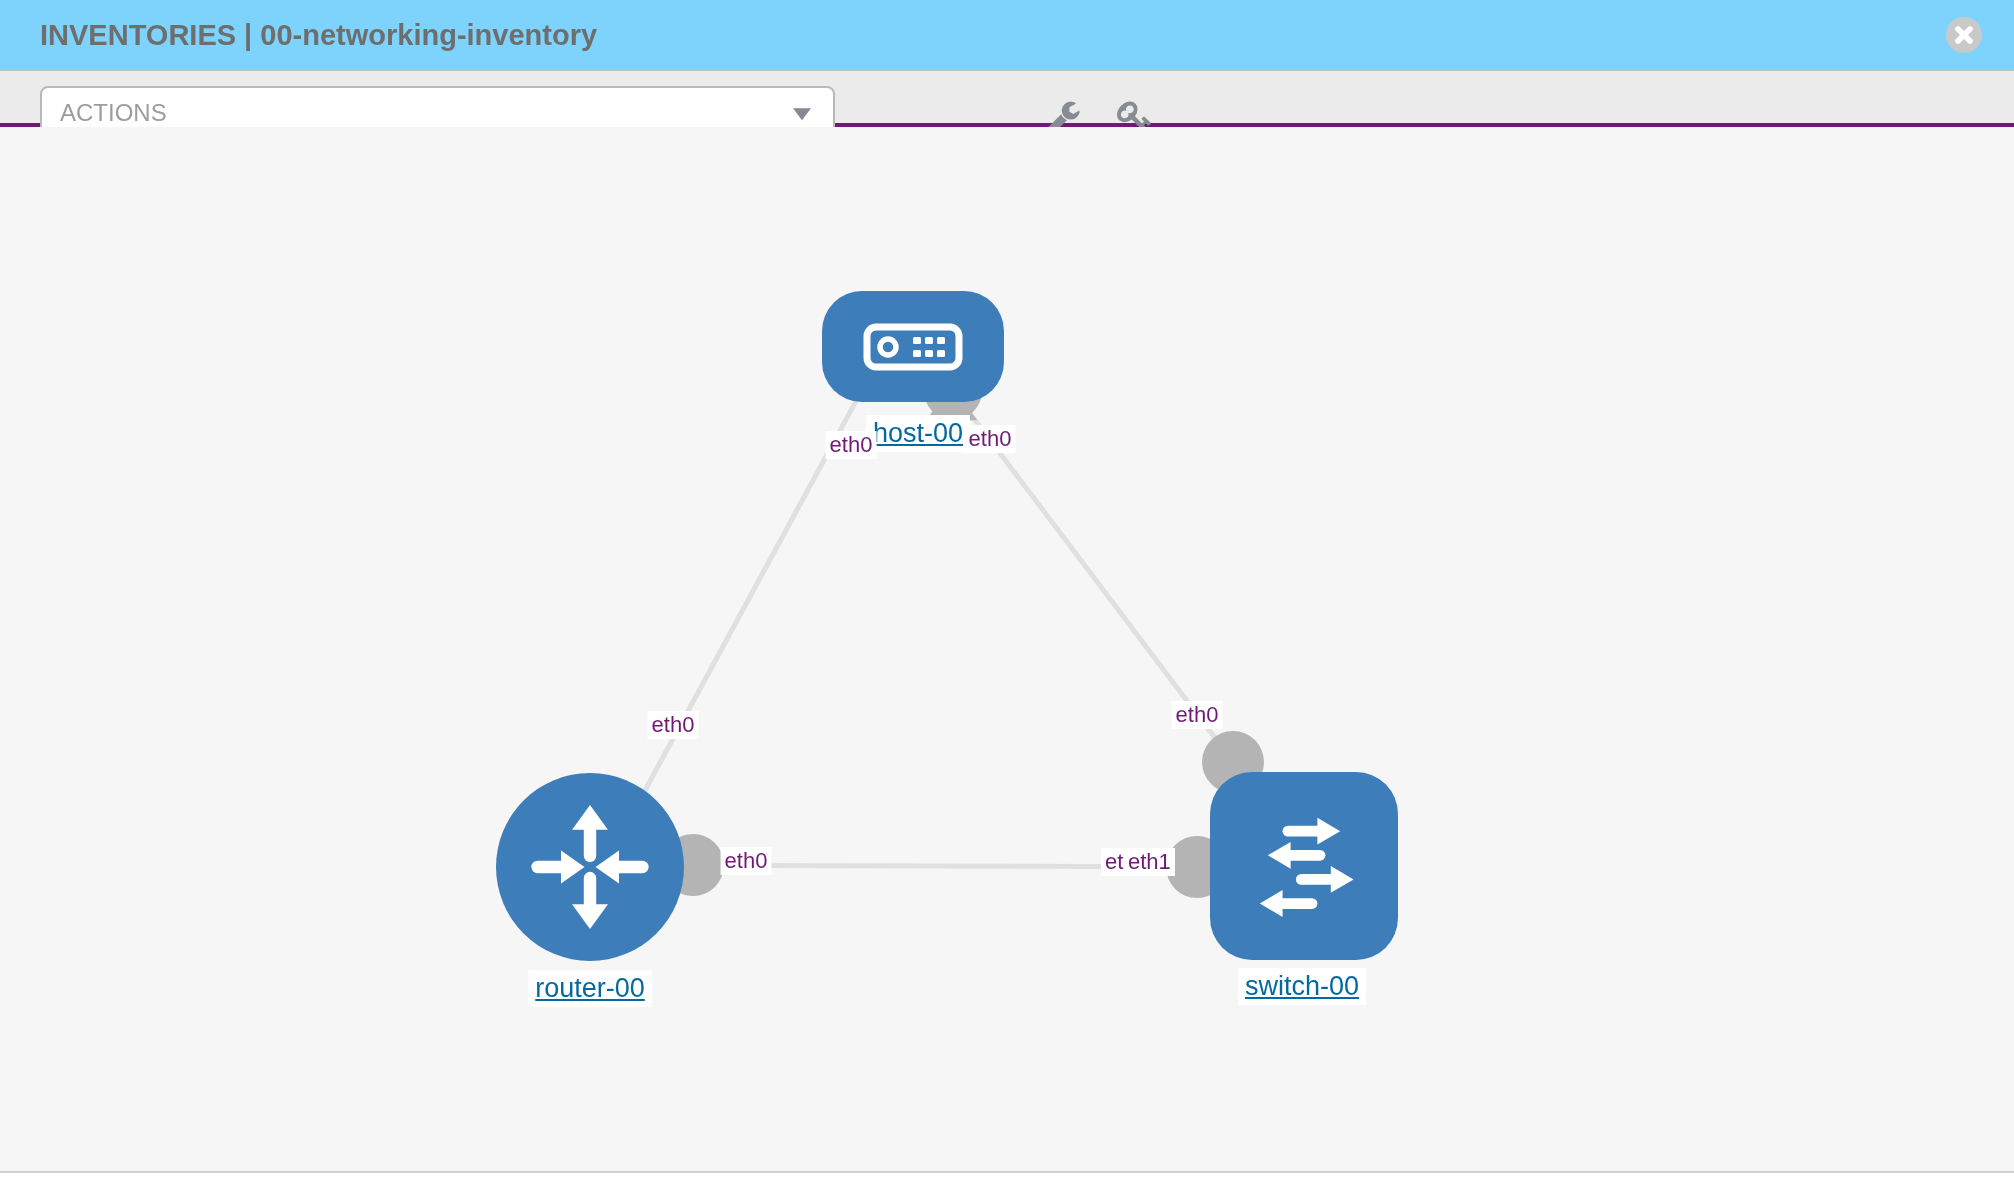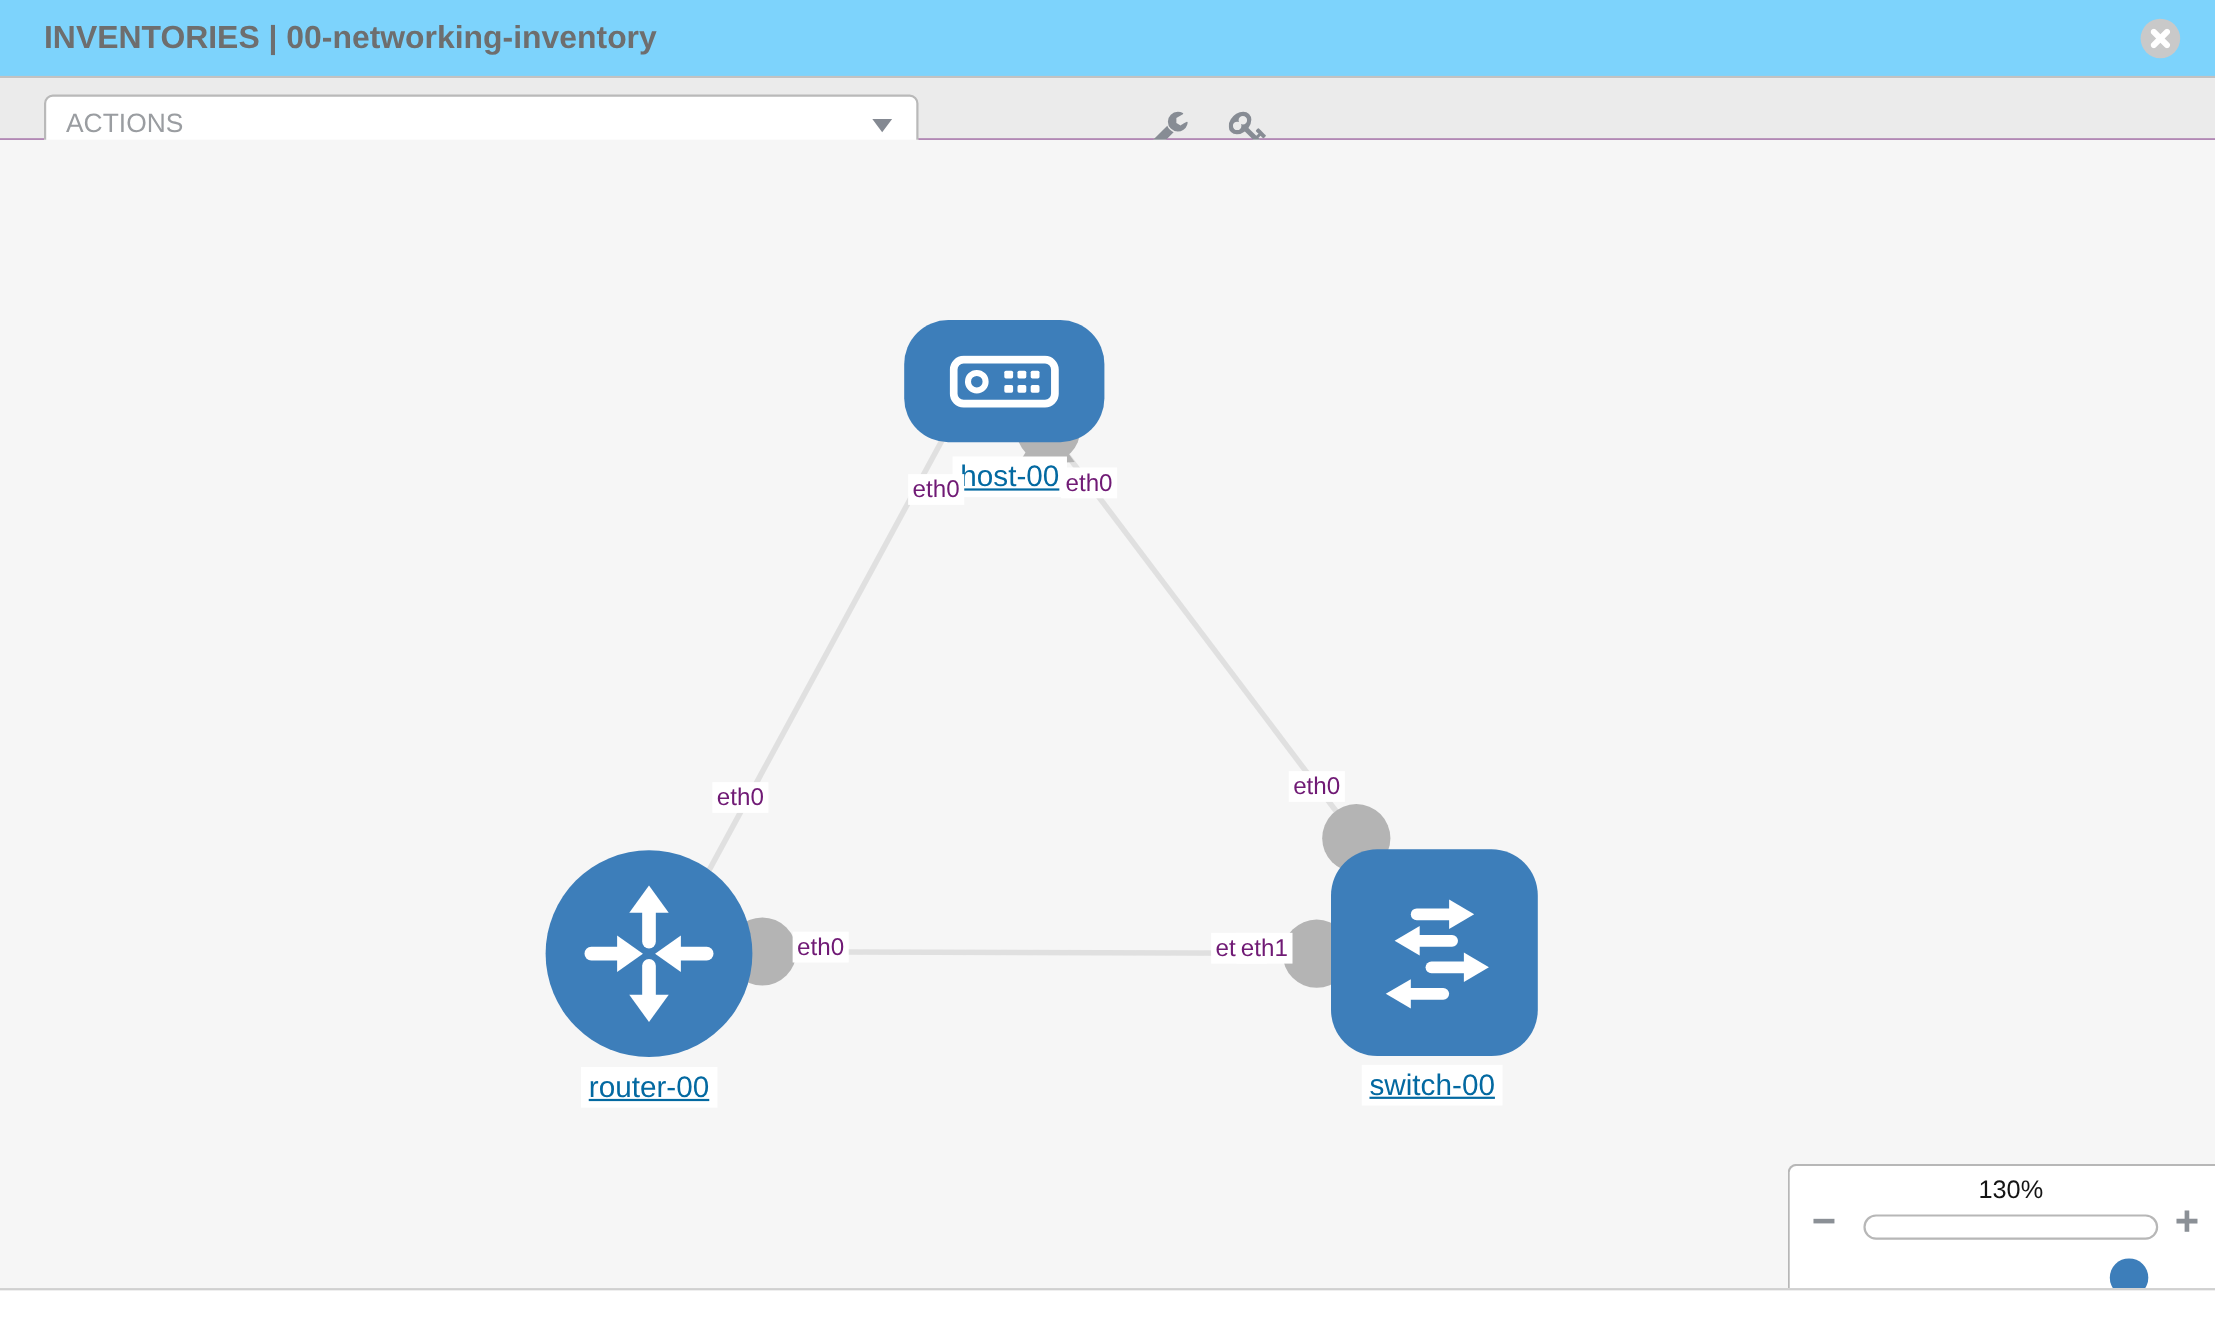--- a/index.html
+++ b/index.html
@@ -10,21 +10,21 @@
   .header { position:relative; width:100%; height:71px; background:#7dd3fc;
             border-bottom:2px solid #c2c2c2; }
   .header-title { position:absolute; left:40px; top:50%; transform:translateY(-50%);
                   font-size:29px; font-weight:bold; color:#6e6e6e; }
   .close-btn { position:absolute; right:32px; top:17px; width:36px; height:36px;
                border-radius:50%; background:#c9c9c9; display:flex;
                align-items:center; justify-content:center; cursor:pointer; }
 
   
   .toolbar { position:relative; width:100%; height:56px; background:#ebebeb;
-             border-bottom:1px solid #701a75;text-decoration:underline; }
+             border-bottom:4px solid #701a75;text-decoration:underline; }
   .combo { position:absolute; top:15px; height:53px; background:#fff;
            border:2px solid #b9b9b9; border-radius:8px; display:flex;
            align-items:center; cursor:pointer; }
   .combo-text { padding-left:18px; font-size:24px; color:#9a9da1; }
   .caret { position:absolute; right:22px; top:50%; transform:translateY(-40%);
            width:0; height:0; border-left:9px solid transparent;
            border-right:9px solid transparent; border-top:12px solid #848992; }
   .actions-combo { left:40px; width:795px; }
   .search-combo { left:1183px; width:792px; }
   .tool-icon-btn { position:absolute; top:24px; width:44px; height:44px;
@@ -173,21 +173,13 @@
   <div class="node-label lbl-switch">switch-00</div>
 
   <div class="if-chip chip-center chip-host-left">eth0</div>
   <div class="if-chip chip-center chip-host-right">eth0</div>
   <div class="if-chip chip-center chip-link-hr">eth0</div>
   <div class="if-chip chip-center chip-link-hs">eth0</div>
   <div class="if-chip chip-center chip-router-right">eth0</div>
   <div class="if-chip chip-sw-under">eth0</div>
   <div class="if-chip chip-sw-top">eth1</div>
 
-  <div class="zoom-panel">
-    <div class="zoom-level">130%</div>
-    <button class="zoom-minus">−</button>
-    <div class="zoom-track">
-      <div class="zoom-knob"></div>
-    </div>
-    <button class="zoom-plus">+</button>
-  </div>
 </div>
 
 </body></html>

